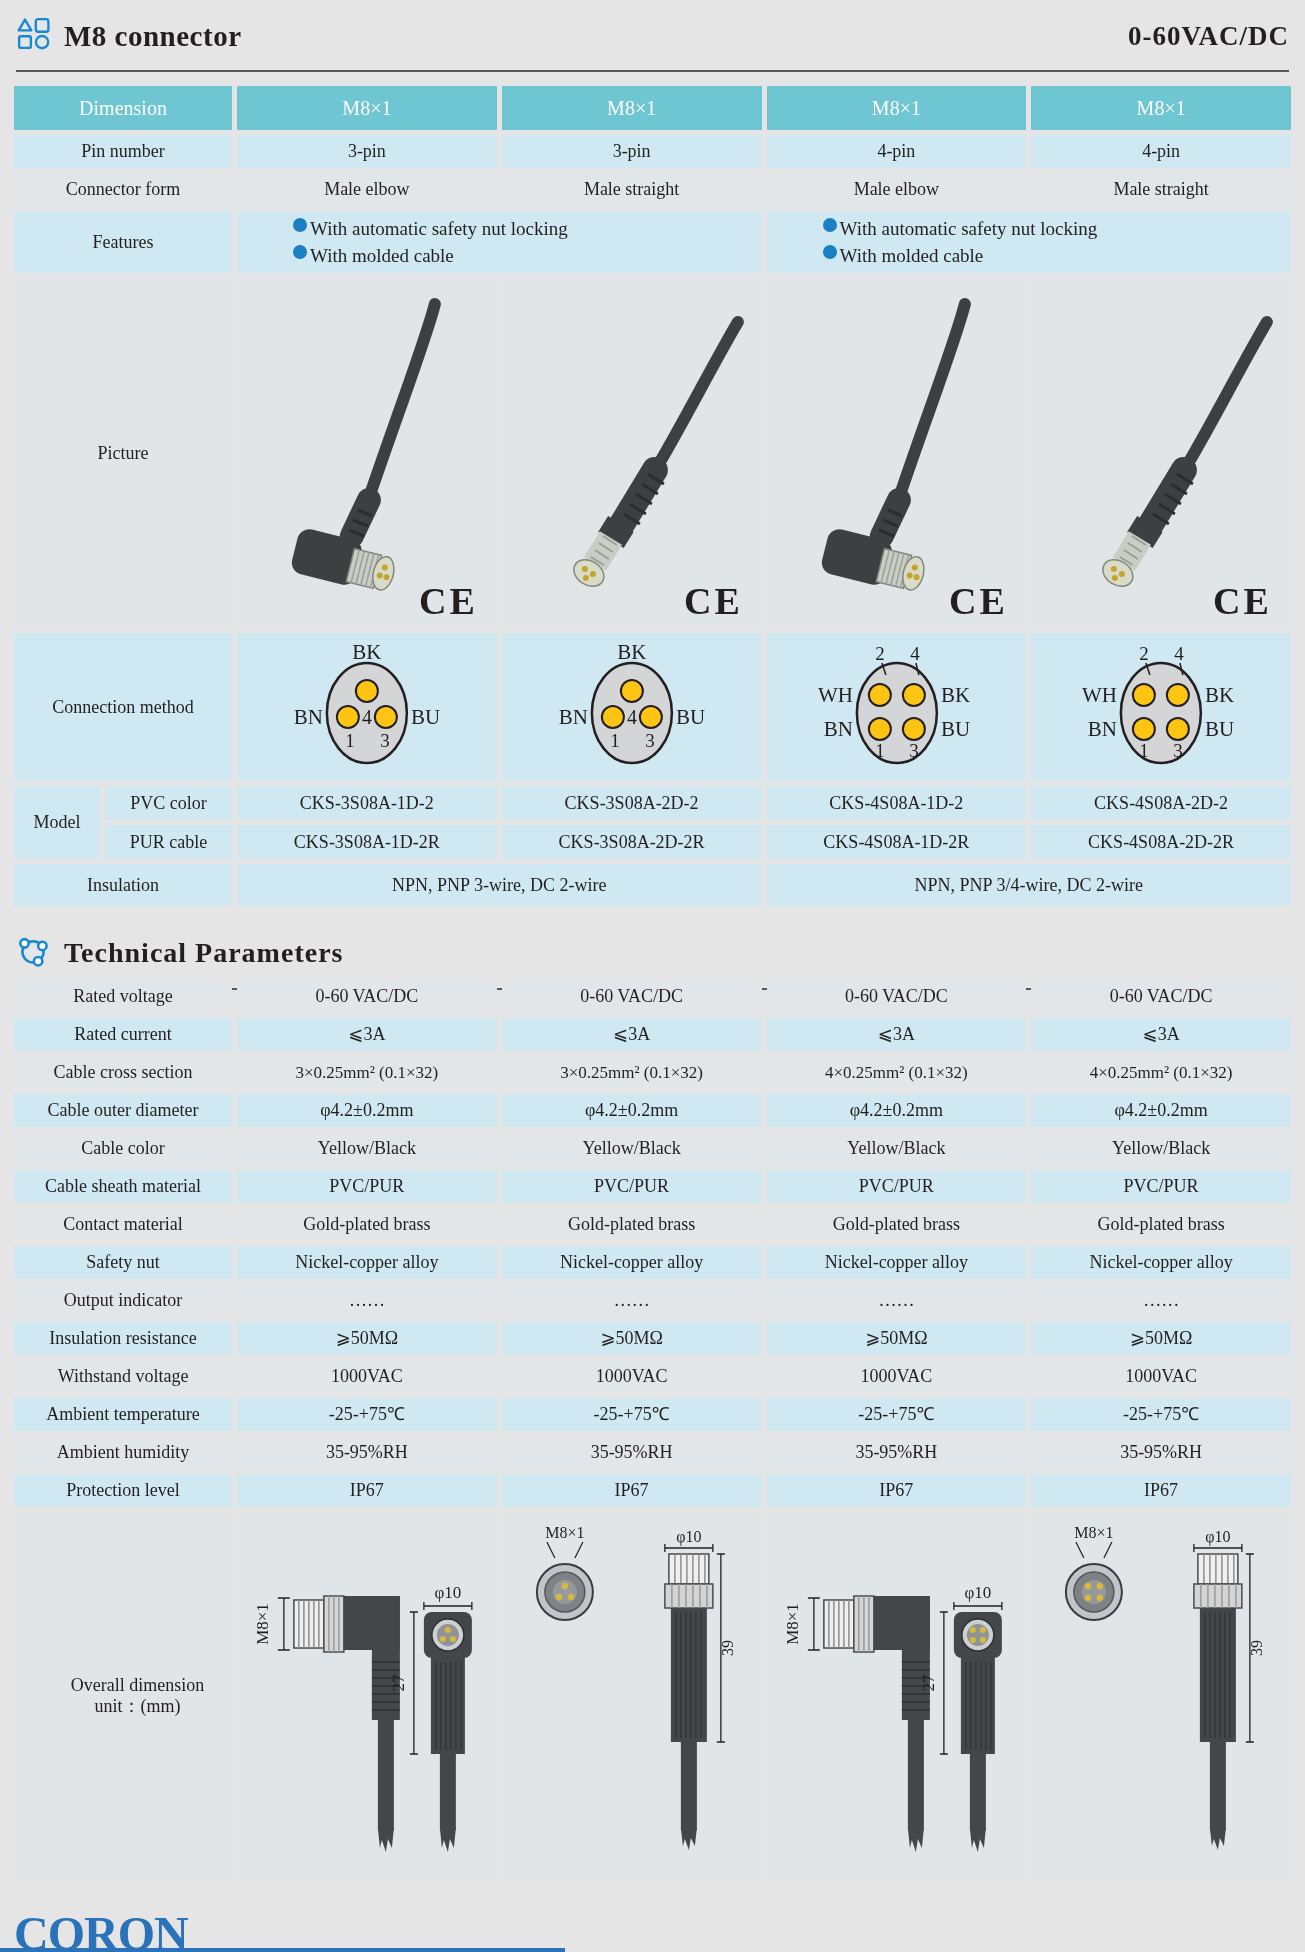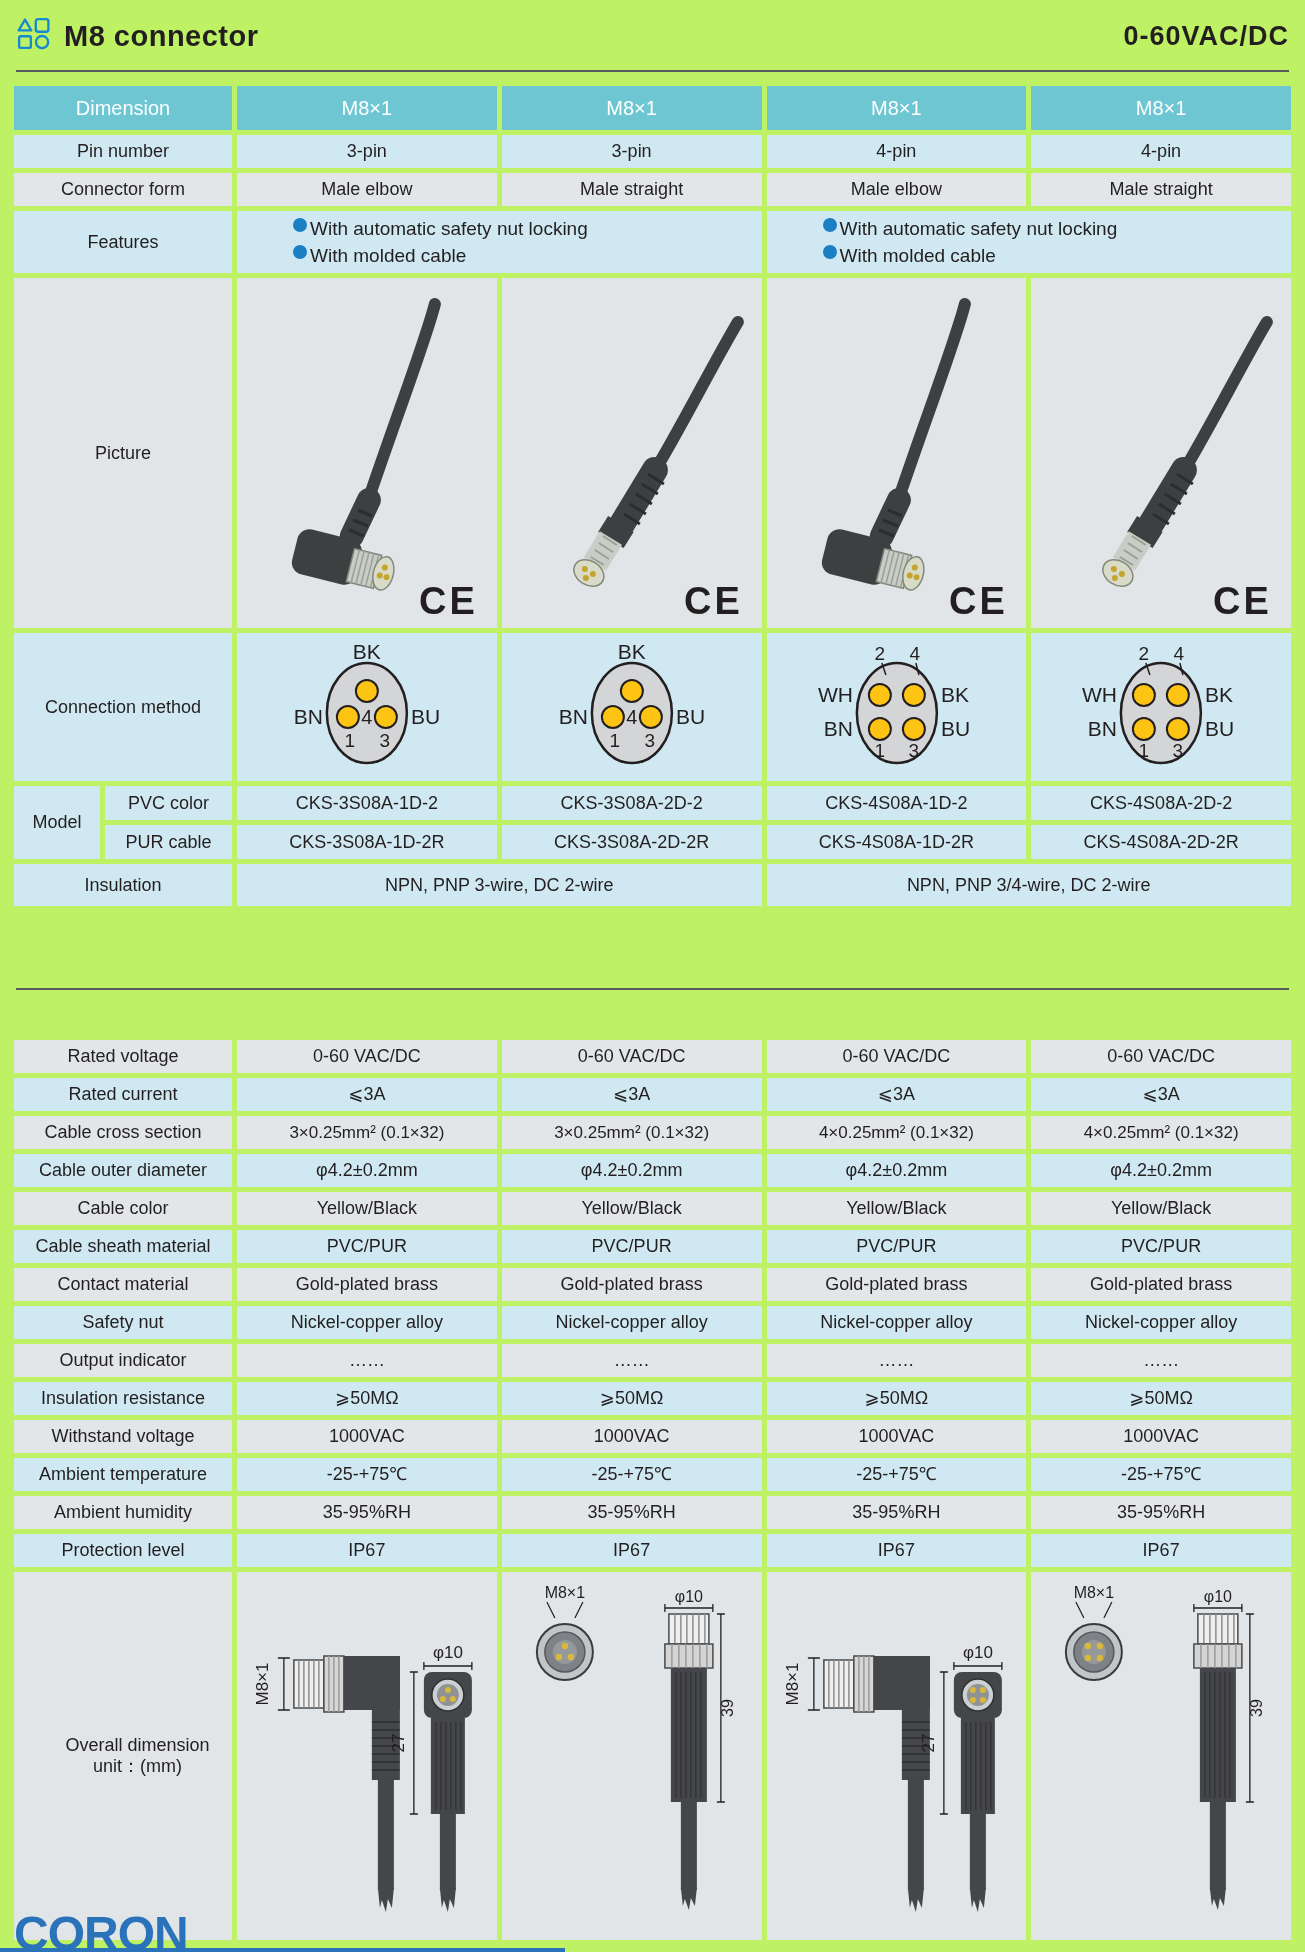--- a/index.html
+++ b/index.html
@@ -1,28 +1,28 @@
 <!DOCTYPE html>
 <html><head>
 <meta charset="utf-8">
 <style>
   html,body{margin:0;padding:0;background:#fff;}
-  .page{position:relative;width:1305px;height:1952px;background:#bef264;overflow:hidden;
-        font-family:Liberation Sans, sans-serif;color:#231f20;}
+  .page{position:relative;width:1305px;height:1952px;background:#e5e5e5;overflow:hidden;
+        font-family:Liberation Serif, serif;color:#231f20;}
   
   .doc-header{position:absolute;top:12px;left:16px;right:16px;height:48px;display:flex;align-items:center;}
   .doc-title{font-size:29px;font-weight:bold;margin-left:12px;letter-spacing:0.5px;}
   .doc-rating{margin-left:auto;font-size:27px;font-weight:bold;letter-spacing:1px;}
   .rule{position:absolute;left:16px;right:16px;height:2px;background:#57585c;}
   .rule1{top:70px;} .rule2{top:988px;}
   
   .t1{position:absolute;top:86px;left:14px;width:1277px;display:grid;
       grid-template-columns:218px repeat(4,1fr);
       grid-template-rows:44px 33px 33px 62px 350px 148px 34px 34px 42px;gap:5px;}
-  .t2{position:absolute;top:1040px;left:14px;width:1277px;display:grid;
+  .t2{position:absolute;top:980px;left:14px;width:1277px;display:grid;
       grid-template-columns:218px repeat(4,1fr);
       grid-template-rows:repeat(14,33px) 368px;gap:5px;}
   .cell{display:flex;align-items:center;justify-content:center;text-align:center;
         font-size:18px;line-height:1.15;}
   .th{background:#6ec6d3;color:#fff;font-size:20px;}
   .blue{background:#cfe8f2;}
   .gray{background:#e3e6e9;}
   .pgray{background:#e2e5e8;}
   .span2{grid-column:span 2;}
   .features-cell{flex-direction:column;align-items:flex-start;justify-content:center;
@@ -248,20 +248,31 @@
     <div class="cell blue">CKS-3S08A-1D-2R</div>
     <div class="cell blue">CKS-3S08A-2D-2R</div>
     <div class="cell blue">CKS-4S08A-1D-2R</div>
     <div class="cell blue">CKS-4S08A-2D-2R</div>
 
     <div class="cell blue">Insulation</div>
     <div class="cell blue span2">NPN, PNP 3-wire, DC 2-wire</div>
     <div class="cell blue span2">NPN, PNP 3/4-wire, DC 2-wire</div>
   </div>
 
+  <div class="tech-header">
+    <span>
+      <svg width="34" height="34" viewBox="0 0 40 40">
+        <circle cx="20" cy="21" r="12.5" fill="none" stroke="#1789d0" stroke-width="3"></circle>
+        <circle cx="10" cy="11" r="5" fill="#fff" stroke="#1789d0" stroke-width="3"></circle>
+        <circle cx="31" cy="14" r="5" fill="#fff" stroke="#1789d0" stroke-width="3"></circle>
+        <circle cx="26" cy="32" r="5" fill="#fff" stroke="#1789d0" stroke-width="3"></circle>
+      </svg>
+    </span>
+    <span class="tech-title">Technical Parameters</span>
+  </div>
   <div class="rule rule2"></div>
 
   <div class="t2">
     <div class="cell gray">Rated voltage</div>
     <div class="cell gray">0-60 VAC/DC</div>
     <div class="cell gray">0-60 VAC/DC</div>
     <div class="cell gray">0-60 VAC/DC</div>
     <div class="cell gray">0-60 VAC/DC</div>
 
     <div class="cell blue">Rated current</div>

